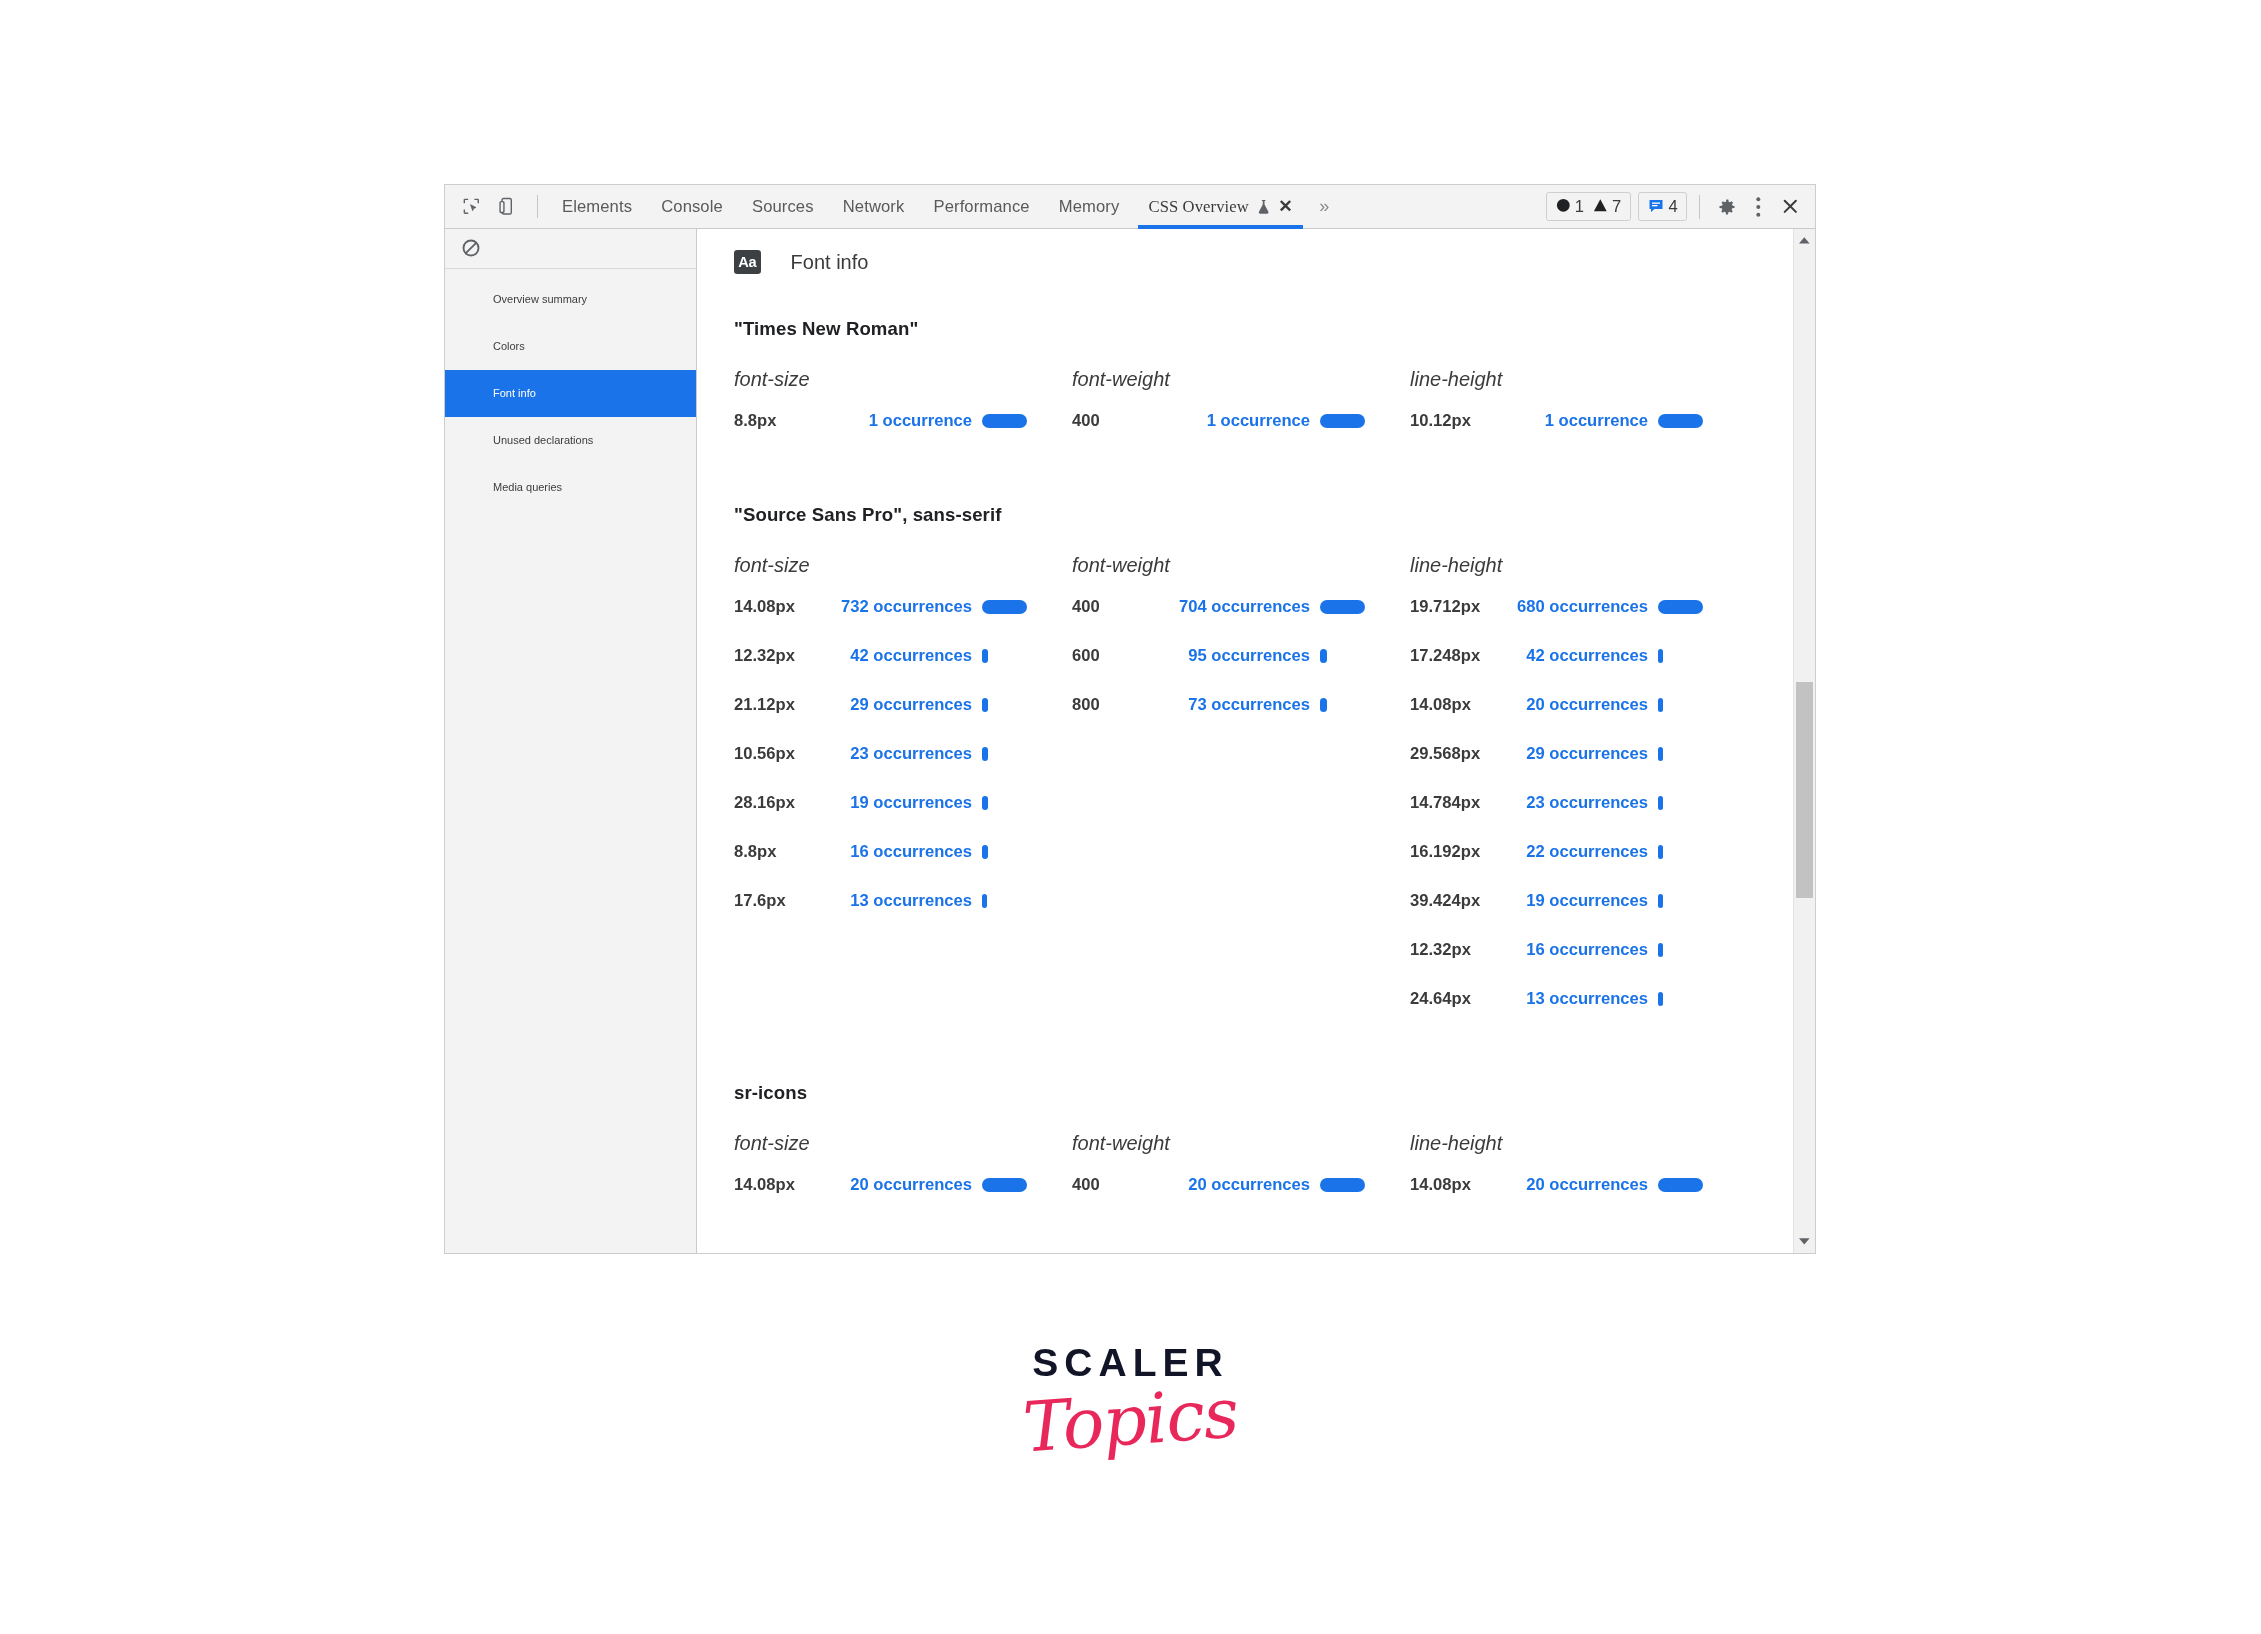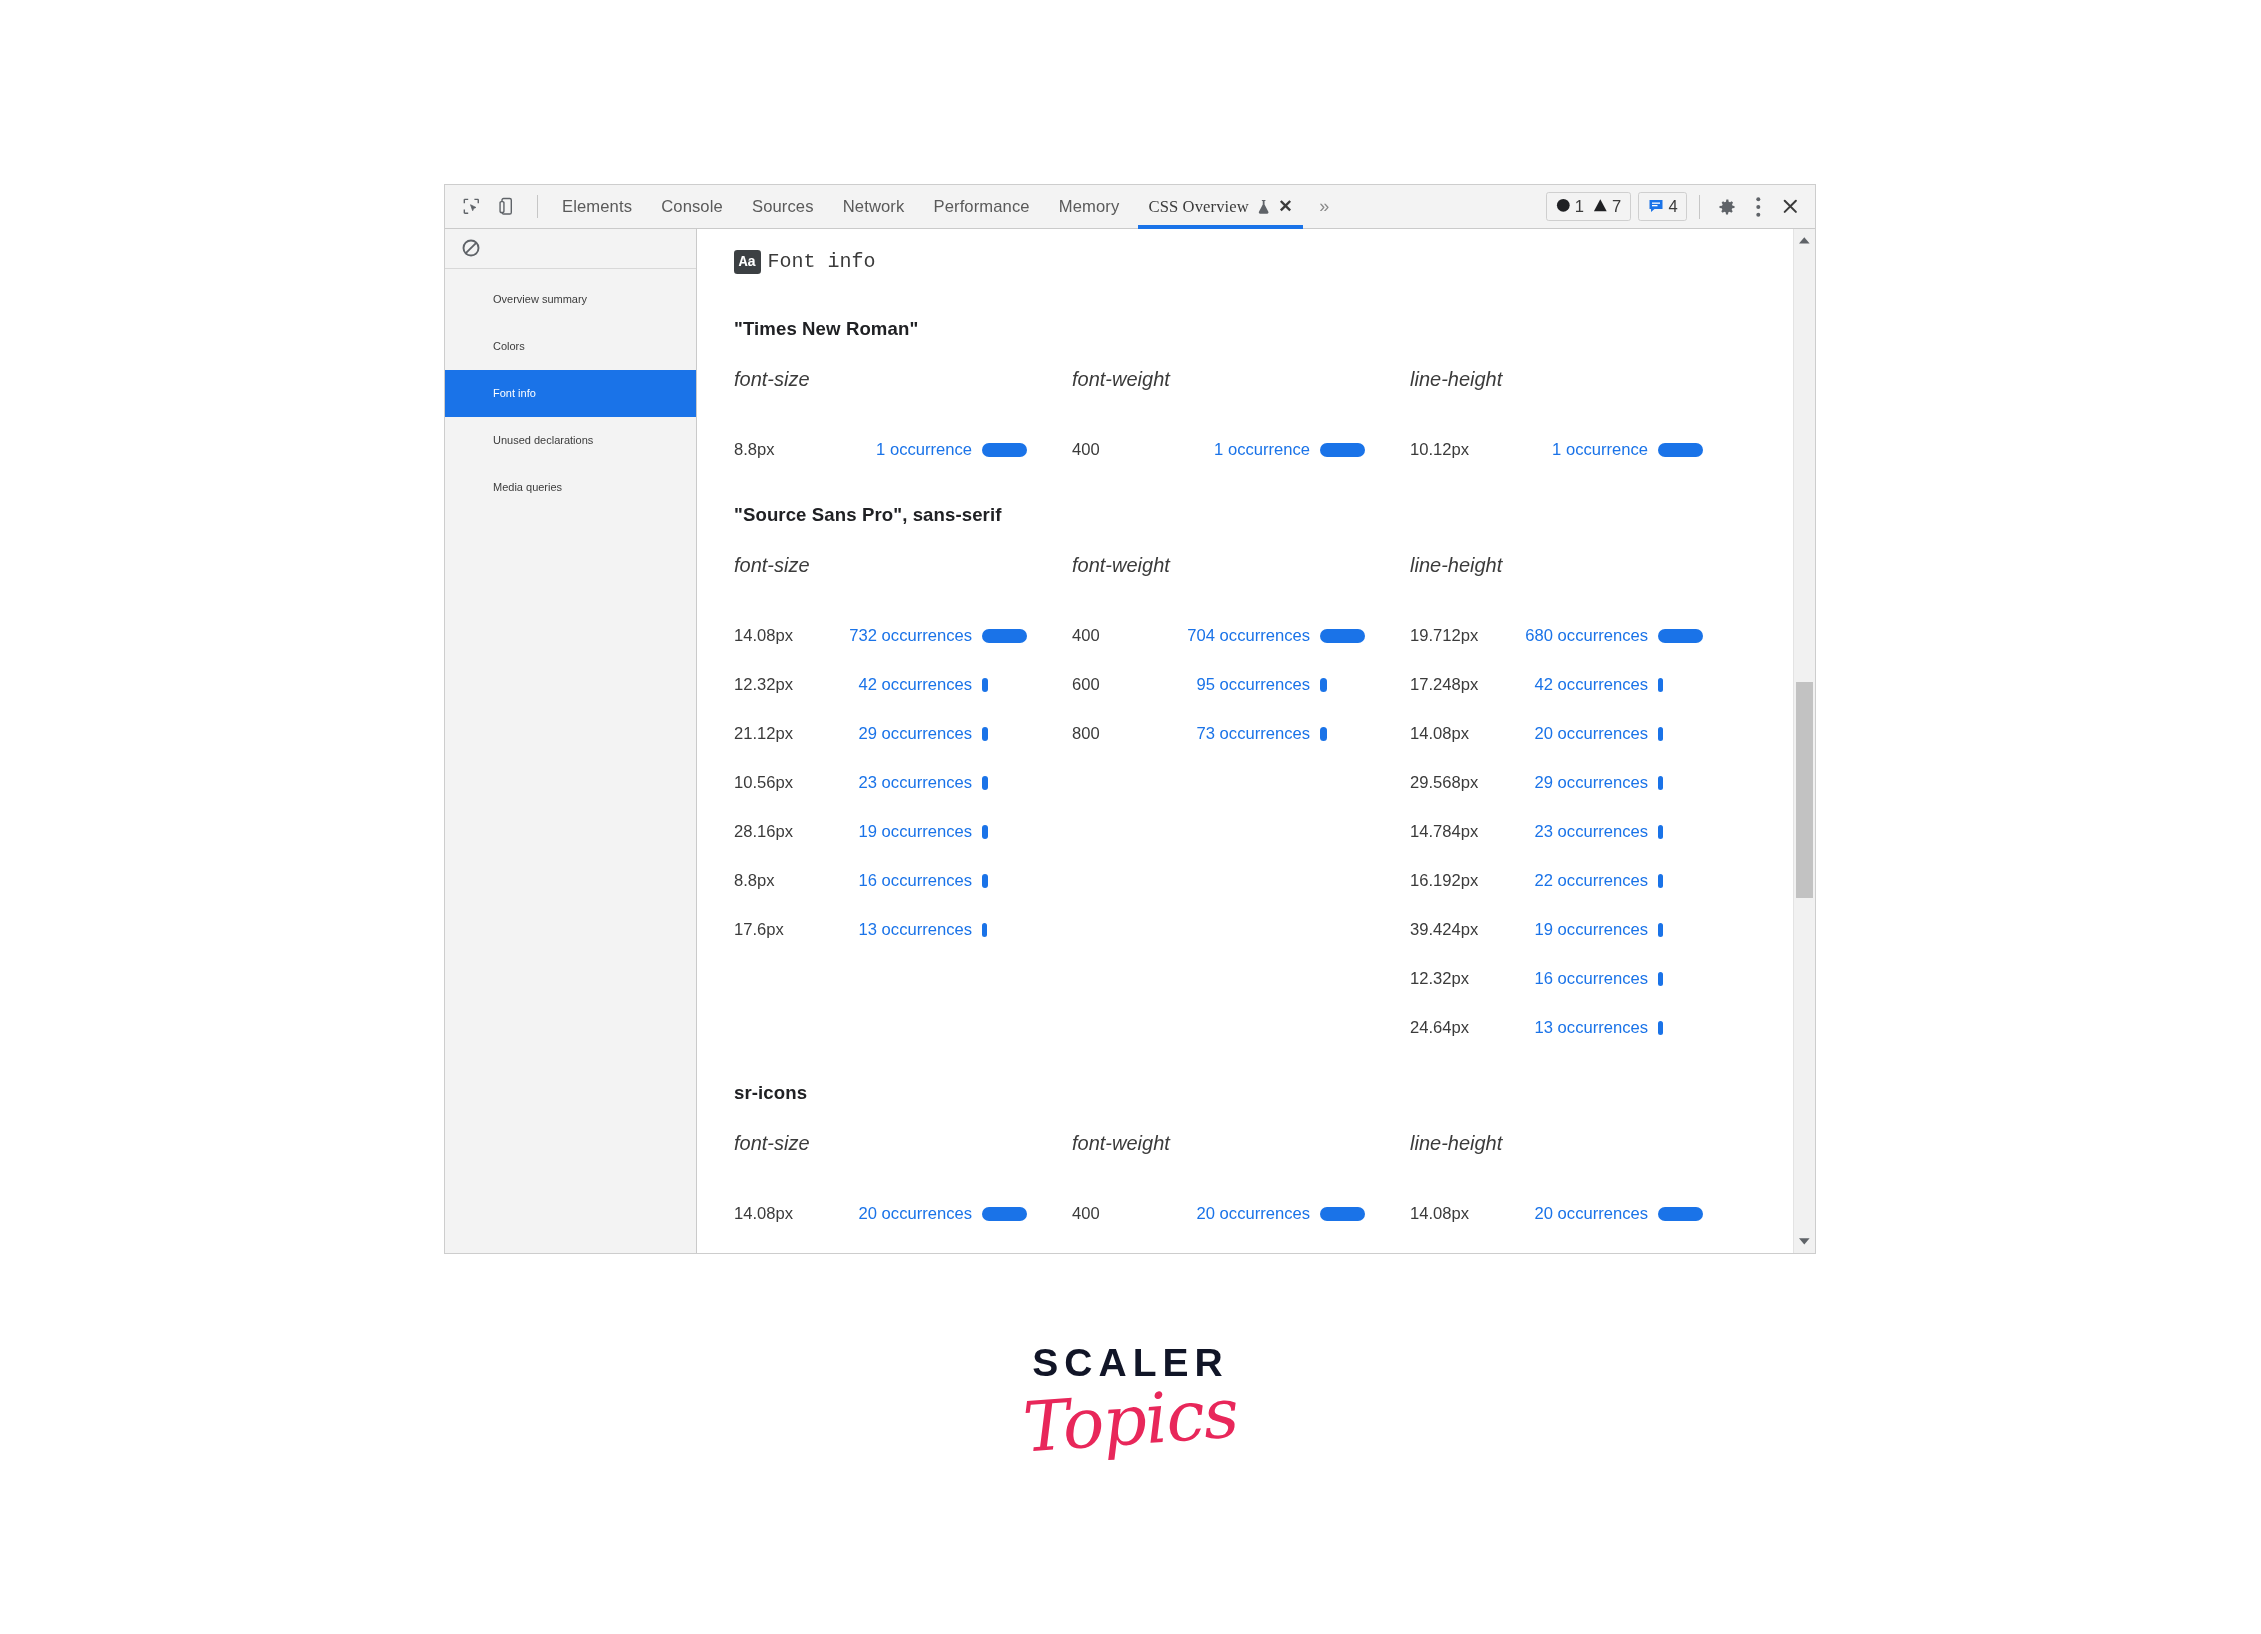--- a/index.html
+++ b/index.html
@@ -184,24 +184,23 @@
   }
   .content {
     flex: 1;
     min-width: 0;
     padding: 0 0 0 0;
     overflow: hidden;
     position: relative;
   }
   .panel-head {
     display: flex;
-    align-items: flex-start;
-    gap: 7px;
+    align-items: flex-end;
+    gap: 30px;
     padding: 21px 0 0 37px;
-    font-family: Liberation Mono, monospace;
   }
   .aa-badge {
     width: 26.6px;
     height: 24px;
     background: #3c4043;
     border-radius: 3.3px;
     color: #ffffff;
     font-size: 14.6px;
     display: flex;
     align-items: center;
@@ -229,22 +228,23 @@
   }
   .metric-col { width: 338px; }
   .metric-label {
     font-style: italic;
     font-size: 20px;
     color: #3b3b3b;
     margin-bottom: 20px;
   }
   .metric-row {
     display: flex;
-    align-items: flex-end;
+    align-items: flex-start;
     height: 49px;
+    font-weight: bold;
   }
   .m-value {
     font-size: 16.6px;
     color: #3b3b3b;
     width: 105px;
     flex: 0 0 105px;
   }
   .m-occ-wrap {
     display: flex;
     align-items: center;

